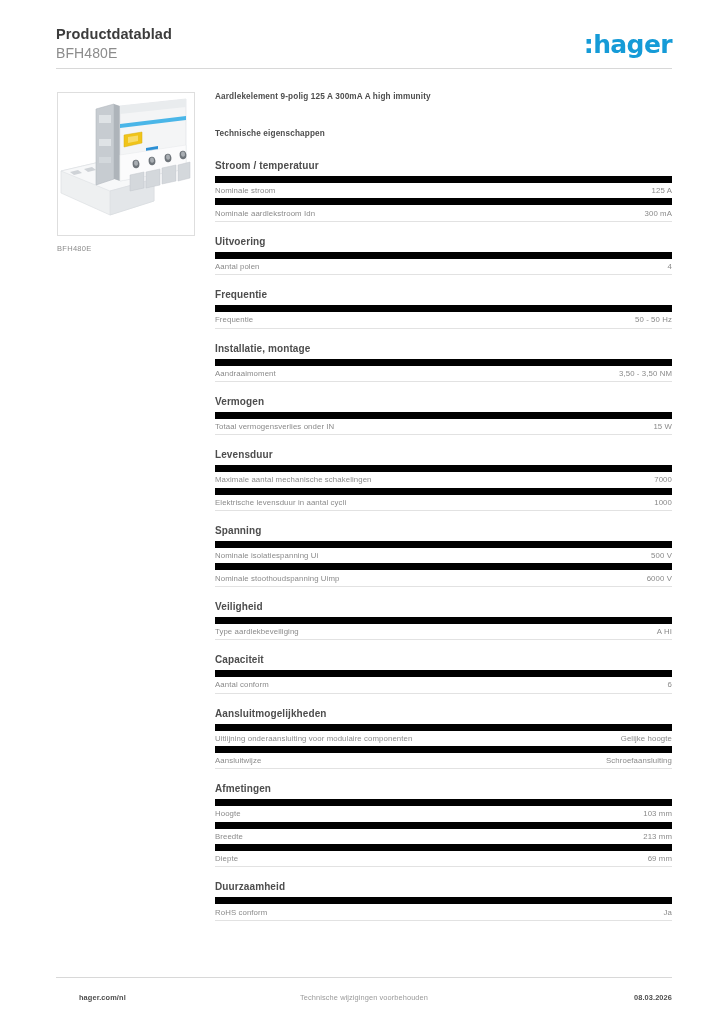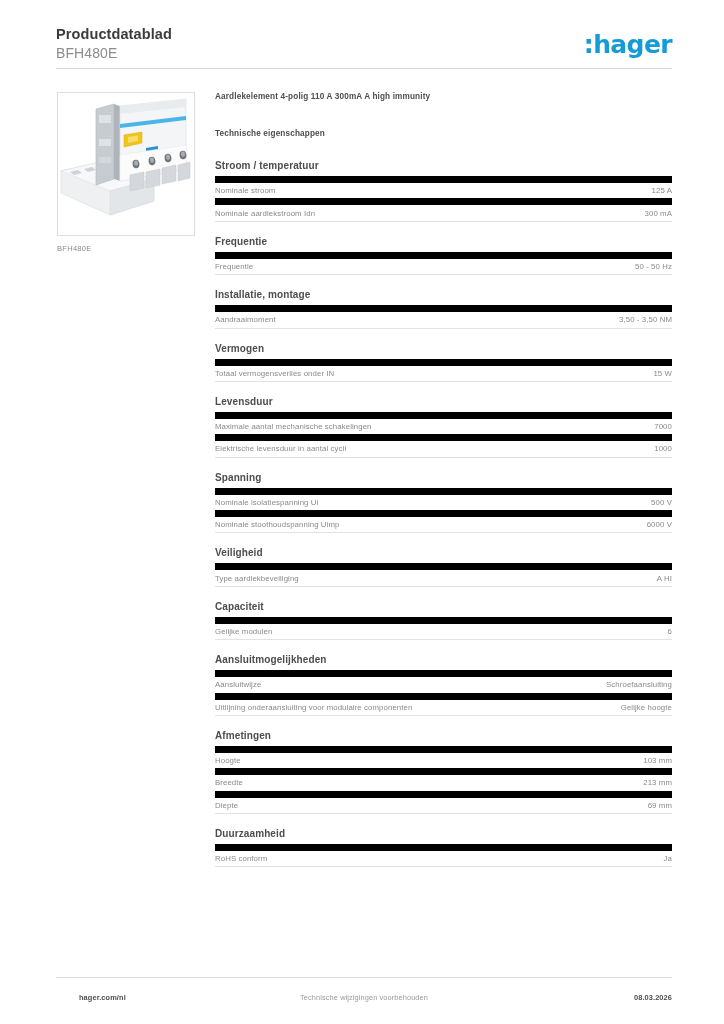--- a/index.html
+++ b/index.html
@@ -244,35 +244,42 @@
           <ellipse cx="94" cy="67.2" rx="2" ry="2.6" transform="rotate(-7 94 67)"></ellipse>
           <ellipse cx="110" cy="64.2" rx="2" ry="2.6" transform="rotate(-7 110 64)"></ellipse>
           <ellipse cx="125" cy="61.2" rx="2" ry="2.6" transform="rotate(-7 125 61)"></ellipse>
         </g>
       </svg>
     </div>
     <div class="product-caption">BFH480E</div>
   </div>
 
   <div class="spec-col">
-    <div class="product-name">Aardlekelement 4-polig 110 A 300mA A high immunity</div>
+    <div class="product-name">Aardlekelement 9-polig 125 A 300mA A high immunity</div>
     <div class="specs-heading">Technische eigenschappen</div>
     <div id="groups-container">
         <div class="spec-group">
           <div class="group-title">Stroom / temperatuur</div>
           <div class="spec-row">
             <span class="spec-label">Nominale stroom</span>
             <span class="spec-value">125 A</span>
           </div>
           <div class="spec-row">
             <span class="spec-label">Nominale aardlekstroom Idn</span>
             <span class="spec-value">300 mA</span>
           </div>
         </div>
         <div class="spec-group">
+          <div class="group-title">Uitvoering</div>
+          <div class="spec-row">
+            <span class="spec-label">Aantal polen</span>
+            <span class="spec-value">4</span>
+          </div>
+        </div>
+        <div class="spec-group">
           <div class="group-title">Frequentie</div>
           <div class="spec-row">
             <span class="spec-label">Frequentie</span>
             <span class="spec-value">50 - 50 Hz</span>
           </div>
         </div>
         <div class="spec-group">
           <div class="group-title">Installatie, montage</div>
           <div class="spec-row">
             <span class="spec-label">Aandraaimoment</span>
@@ -311,33 +318,33 @@
         <div class="spec-group">
           <div class="group-title">Veiligheid</div>
           <div class="spec-row">
             <span class="spec-label">Type aardlekbeveiliging</span>
             <span class="spec-value">A HI</span>
           </div>
         </div>
         <div class="spec-group">
           <div class="group-title">Capaciteit</div>
           <div class="spec-row">
-            <span class="spec-label">Gelijke modulen</span>
+            <span class="spec-label">Aantal conform</span>
             <span class="spec-value">6</span>
           </div>
         </div>
         <div class="spec-group">
           <div class="group-title">Aansluitmogelijkheden</div>
+          <div class="spec-row">
+            <span class="spec-label">Uitlijning onderaansluiting voor modulaire componenten</span>
+            <span class="spec-value">Gelijke hoogte</span>
+          </div>
           <div class="spec-row">
             <span class="spec-label">Aansluitwijze</span>
             <span class="spec-value">Schroefaansluiting</span>
-          </div>
-          <div class="spec-row">
-            <span class="spec-label">Uitlijning onderaansluiting voor modulaire componenten</span>
-            <span class="spec-value">Gelijke hoogte</span>
           </div>
         </div>
         <div class="spec-group">
           <div class="group-title">Afmetingen</div>
           <div class="spec-row">
             <span class="spec-label">Hoogte</span>
             <span class="spec-value">103 mm</span>
           </div>
           <div class="spec-row">
             <span class="spec-label">Breedte</span>

